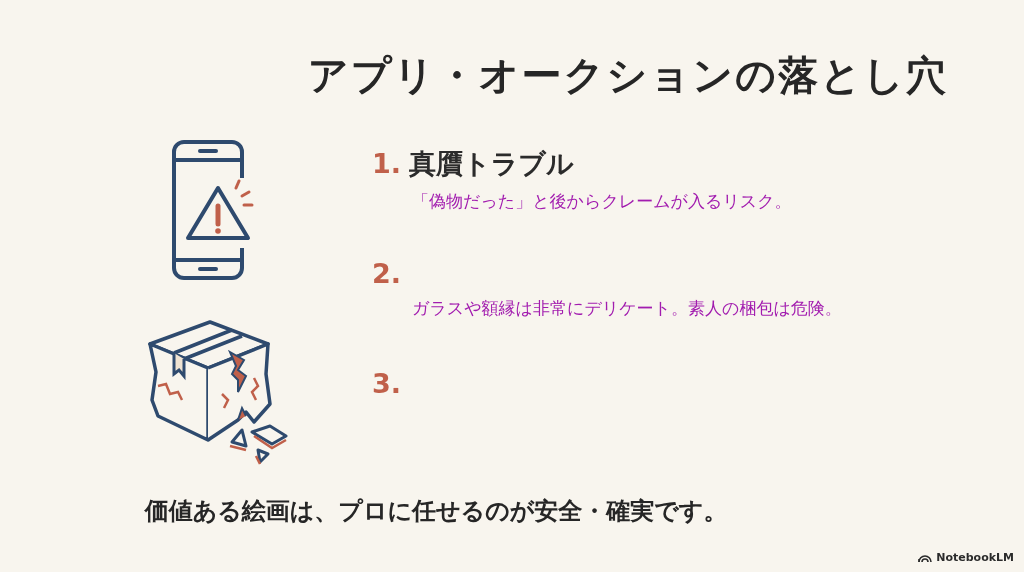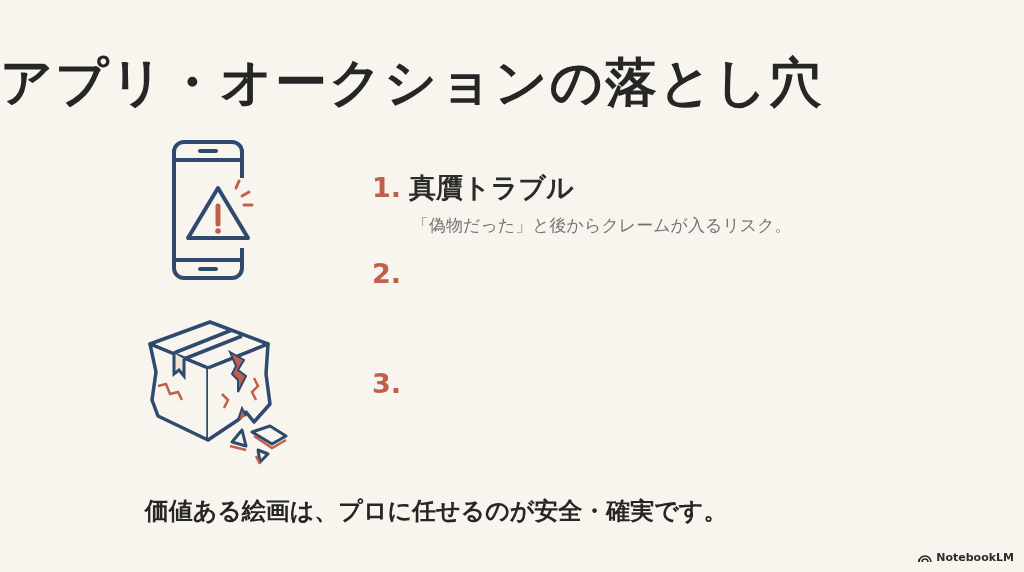--- a/index.html
+++ b/index.html
@@ -5,32 +5,32 @@
   html, body { margin: 0; padding: 0; }
   body {
     width: 1024px; height: 572px; overflow: hidden;
     background: #f8f5ee;
     font-family: "DejaVu Sans", "Liberation Sans", sans-serif;
     color: #2b2b2b;
     position: relative;
   }
   .title {
     position: absolute; left: 0; top: 48px; width: 948px;
-    text-align: left;
+    text-align: right;
     font-family: "DejaVu Serif", "Liberation Serif", serif;
-    font-weight: bold; font-size: 52px; letter-spacing: 2px;
+    font-weight: bold; font-size: 40px; letter-spacing: 2px;
     color: #262626;
   }
   .icon-phone { position: absolute; left: 160px; top: 138px; width: 100px; height: 145px; }
   .icon-box { position: absolute; left: 142px; top: 312px; width: 160px; height: 155px; }
   .item { position: absolute; left: 372px; }
   .item .head { display: flex; align-items: baseline; }
   .item .num { color: #c0604a; font-weight: bold; font-size: 27px; margin-right: 8px; }
-  .item .heading { font-weight: bold; font-size: 27px; color: #2b2b2b; margin-top: 24px; }
-  .item .desc { font-size: 17px; color: #737373; margin-top: 8px; margin-left: 40px; text-align: right; }
+  .item .heading { font-weight: bold; font-size: 27px; color: #2b2b2b; }
+  .item .desc { font-size: 17px; color: #a21caf; margin-top: 8px; margin-left: 40px; text-align: right; }
   #item1 { top: 146px; }
   #item2 { top: 258px; }
   #item3 { top: 368px; }
   .footer {
     position: absolute; left: 0; top: 495px; width: 872px; text-align: center;
     font-weight: bold; font-size: 24px; color: #262626;
   }
   .brand {
     position: absolute; right: 10px; bottom: 8px;
     display: flex; align-items: center; gap: 4px;
@@ -82,20 +82,21 @@
     <span class="num">1.</span>
     <span class="heading">真贋トラブル</span>
   </div>
   <div class="desc">「偽物だった」と後からクレームが入るリスク。</div>
 </div>
 
 <div class="item" id="item2">
   <div class="head">
     <span class="num">2.</span>
   </div>
+  <div class="desc">ガラスや額縁は非常にデリケート。素人の梱包は危険。</div>
 </div>
 
 <div class="item" id="item3">
   <div class="head">
     <span class="num">3.</span>
   </div>
 </div>
 
 <div class="footer">価値ある絵画は、プロに任せるのが安全・確実です。</div>
 

